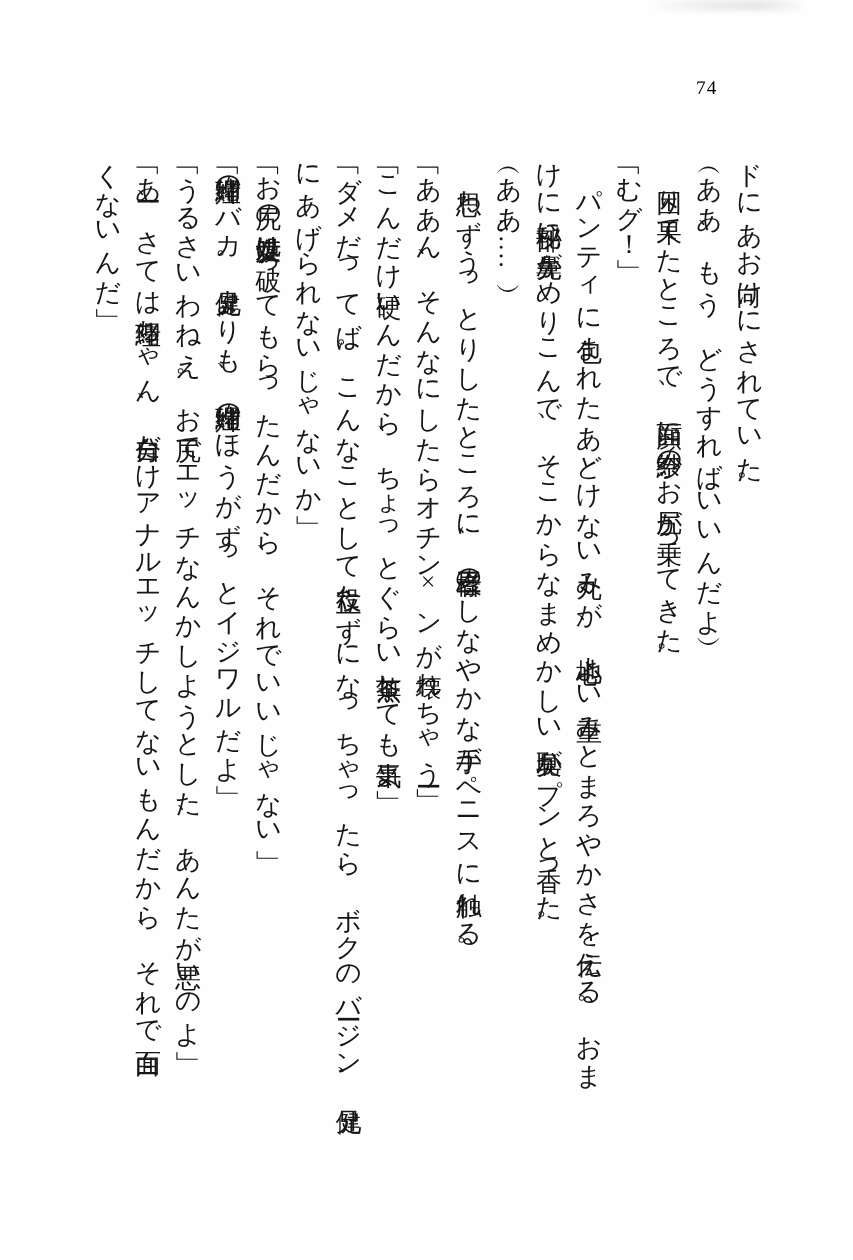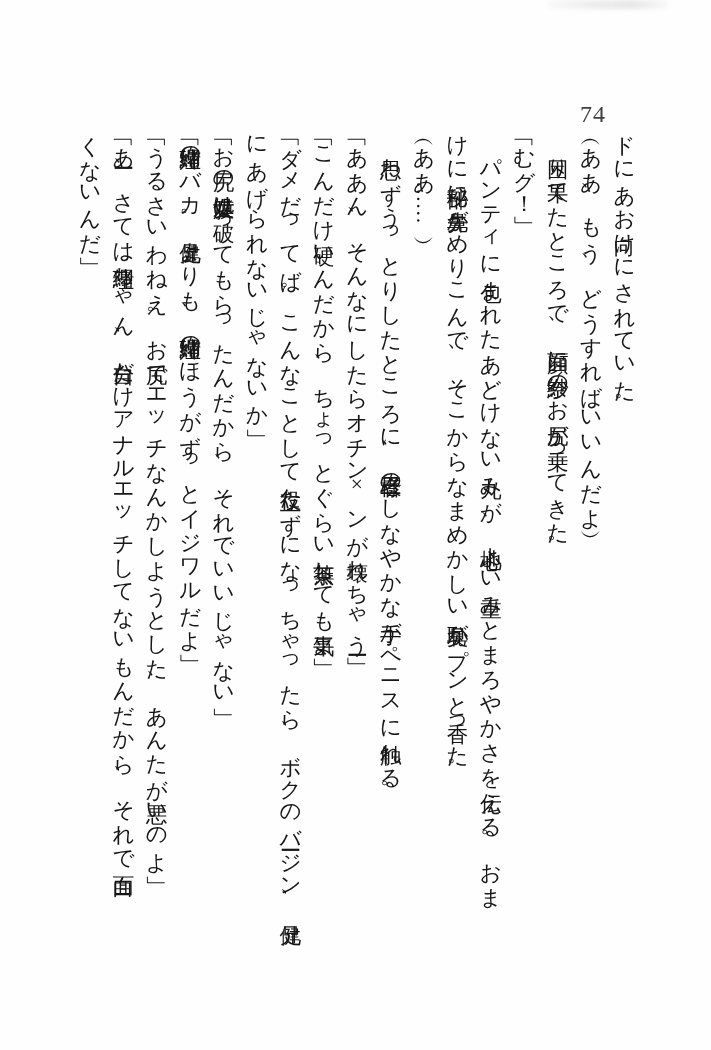--- a/index.html
+++ b/index.html
@@ -27,24 +27,23 @@
       rgba(0,0,0,0.02) 0%,
       rgba(0,0,0,0.07) 40%,
       rgba(0,0,0,0.09) 70%,
       rgba(0,0,0,0.02) 100%);
     filter: blur(2px);
   }
   .page-number {
     position: absolute;
     top: 65px;
     left: 580px;
-    font-size: 24px;
+    font-size: 16px;
     letter-spacing: 1px;
-    color: #404040;
-    margin-top: 36px;
+    color: #000000;
   }
   .text-block {
     position: absolute;
     top: 121px;
     right: 71px;
     height: 836px;
     writing-mode: vertical-rl;
     text-orientation: mixed;
     font-size: 21.5px;
     line-height: 33.4px;

